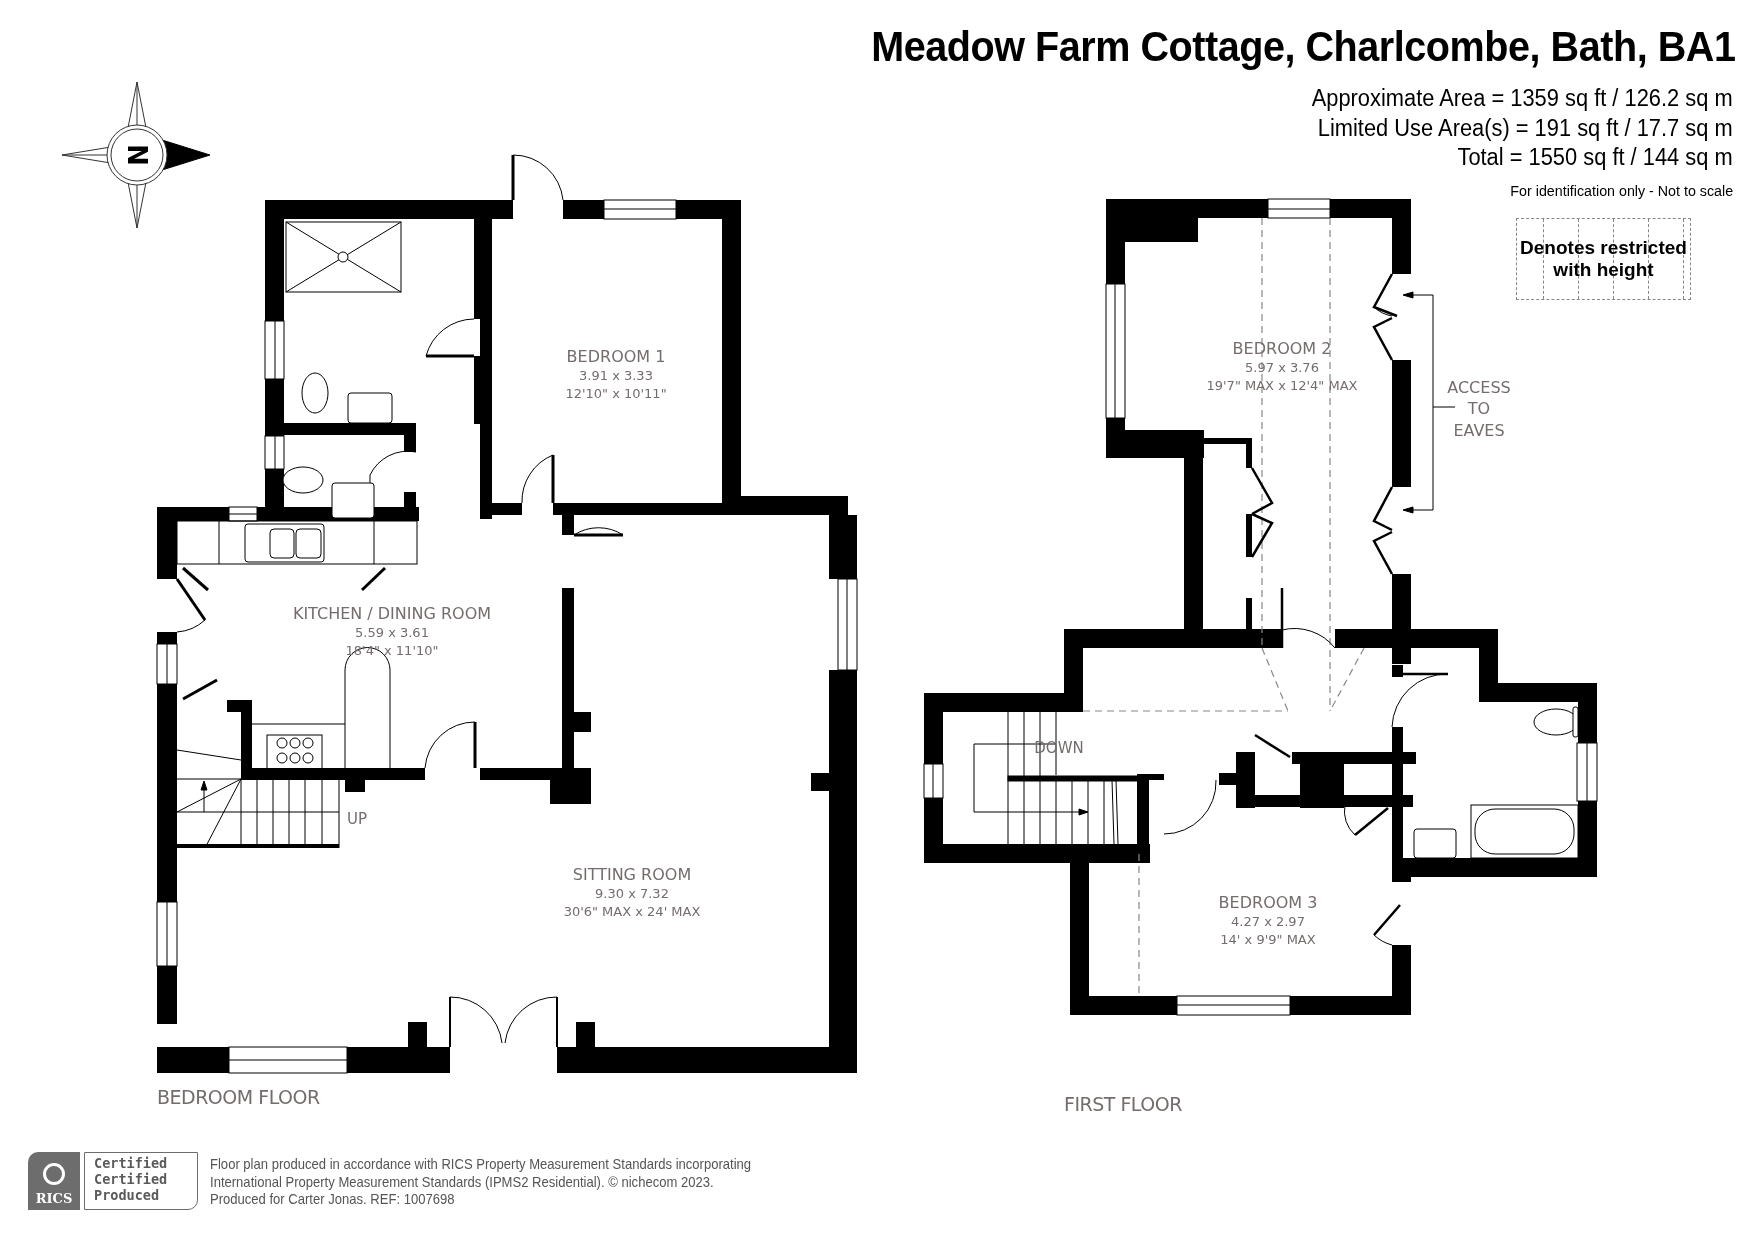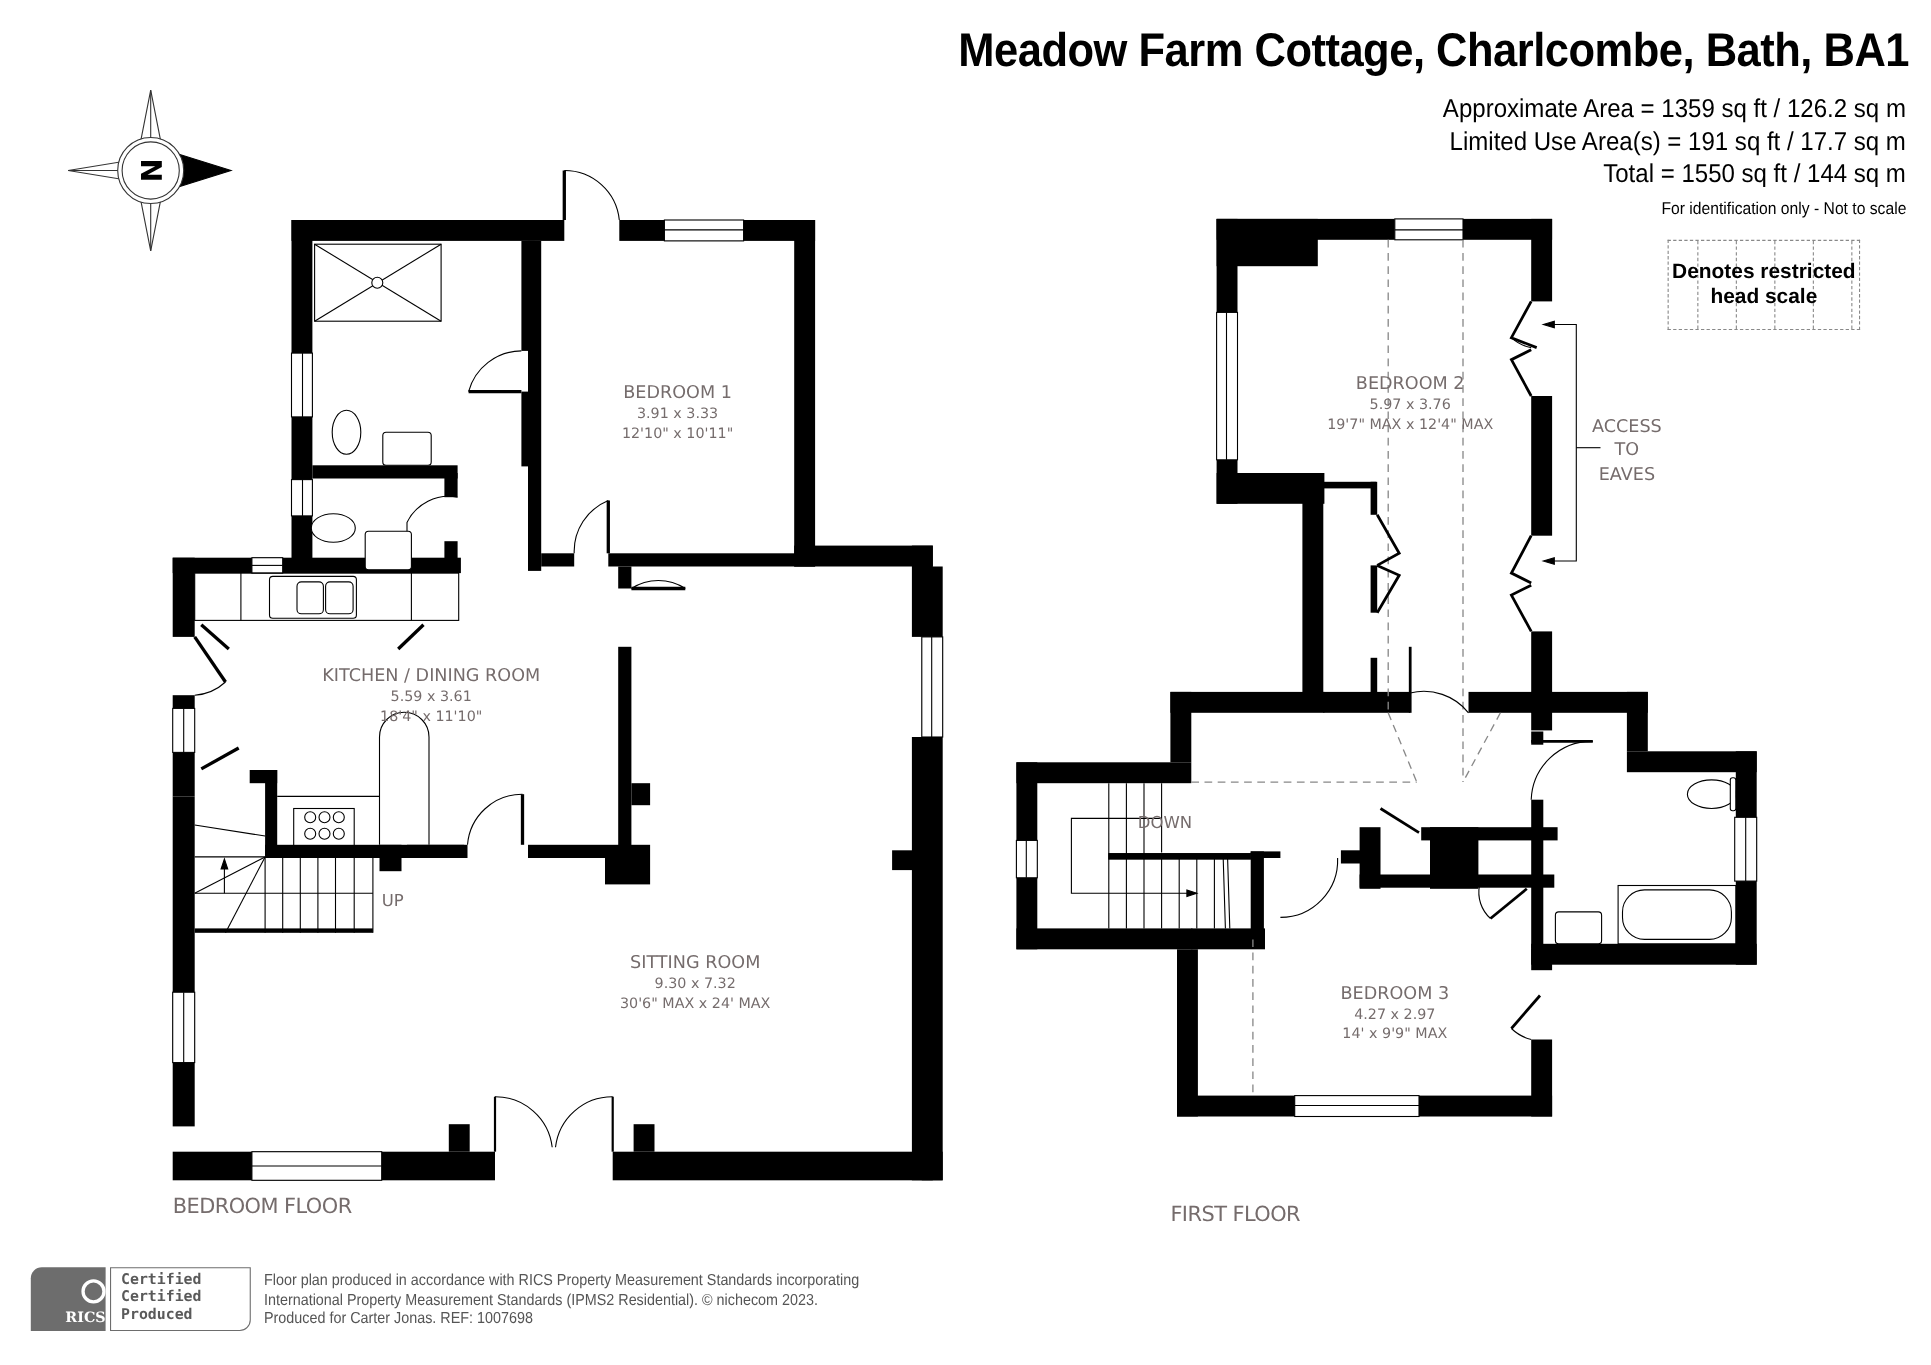--- a/index.html
+++ b/index.html
@@ -7,23 +7,23 @@
   .title { position:absolute; right:20px; top:22px; font-size:43px; font-weight:bold; letter-spacing:-0.5px; transform:scaleX(0.92); transform-origin:right top; white-space:nowrap; }
   .areas { position:absolute; right:22px; top:84px; text-align:right; font-size:23.5px; line-height:29.5px; transform:scaleX(0.93); transform-origin:right top; white-space:nowrap; }
   .disclaimer { position:absolute; right:22px; top:182px; font-size:15.5px; transform:scaleX(0.92); transform-origin:right top; white-space:nowrap; }
   .legend { position:absolute; left:1516px; top:218px; width:175px; height:82px; border:1.5px dashed #888; box-sizing:border-box; }
   .legend .vline { position:absolute; top:0; bottom:0; border-left:1.5px dashed #888; }
   .legend .txt { position:absolute; left:0; right:0; top:18px; text-align:center; font-weight:bold; font-size:19px; line-height:22px; background:transparent; }
   svg.plan { position:absolute; left:0; top:0; }
   .room-label { font-family:"DejaVu Sans", sans-serif; fill:#756c6c; }
   .floor-label { position:absolute; font-family:"DejaVu Sans", sans-serif; color:#756c6c; font-size:19px; letter-spacing:-0.5px; }
   .footer { position:absolute; left:28px; top:1152px; display:flex; align-items:flex-start; }
-  .rics-dark { width:68px; height:58px; background:#6d6d6d; color:#fff; border-radius:10px 0 0 0; display:flex; flex-direction:column; align-items:flex-end; justify-content:flex-end; padding-bottom:4px; box-sizing:border-box; font-family:"DejaVu Serif", serif; font-weight:bold; font-size:13px; }
+  .rics-dark { width:52px; height:58px; background:#6d6d6d; color:#fff; border-radius:10px 0 0 0; display:flex; flex-direction:column; align-items:center; justify-content:flex-end; padding-bottom:4px; box-sizing:border-box; font-family:"DejaVu Serif", serif; font-weight:bold; font-size:13px; }
   .rics-lion { width:22px; height:22px; border-radius:50%; border:3px solid #fff; margin-bottom:6px; box-sizing:border-box; }
-  .rics-cert { margin-left:4px; width:128px; height:58px; border:1.5px solid #6d6d6d; border-radius:0 0 10px 0; box-sizing:border-box; padding:2px 0 0 9px; font-family:"DejaVu Sans Mono", monospace; font-weight:bold; color:#5a5a5a; font-size:13.5px; line-height:16px; }
+  .rics-cert { margin-left:4px; width:114px; height:58px; border:1.5px solid #6d6d6d; border-radius:0 0 10px 0; box-sizing:border-box; padding:2px 0 0 9px; font-family:"DejaVu Sans Mono", monospace; font-weight:bold; color:#5a5a5a; font-size:13.5px; line-height:16px; }
   .foot-text { margin-left:12px; margin-top:4px; font-size:14.5px; line-height:17.5px; color:#555; white-space:nowrap; transform:scaleX(0.9); transform-origin:left top; }
 </style>
 </head>
 <body>
 
 <div class="title">Meadow Farm Cottage, Charlcombe, Bath, BA1</div>
 <div class="areas">
   <div>Approximate Area = 1359 sq ft / 126.2 sq m</div>
   <div>Limited Use Area(s) = 191 sq ft / 17.7 sq m</div>
   <div>Total = 1550 sq ft / 144 sq m</div>
@@ -31,21 +31,21 @@
 <div class="disclaimer">For identification only - Not to scale</div>
 
 <div class="legend">
   <div class="vline" style="left:26px"></div>
   <div class="vline" style="left:61px"></div>
   <div class="vline" style="left:96px"></div>
   <div class="vline" style="left:131px"></div>
   <div class="vline" style="left:166px"></div>
   <div class="txt">
     <div>Denotes restricted</div>
-    <div>head scale</div>
+    <div>with height</div>
   </div>
 </div>
 
 <svg class="plan" width="1755" height="1241" viewBox="0 0 1755 1241">
 
   <g stroke="#333" stroke-width="1" fill="#fff">
     <polygon points="137,82 149,143 137,155 125,143"></polygon>
     <polygon points="137,228 149,167 137,155 125,167"></polygon>
     <polygon points="62,155 123,145 137,155 123,165"></polygon>
     <line x1="137" y1="82" x2="137" y2="228"></line>

